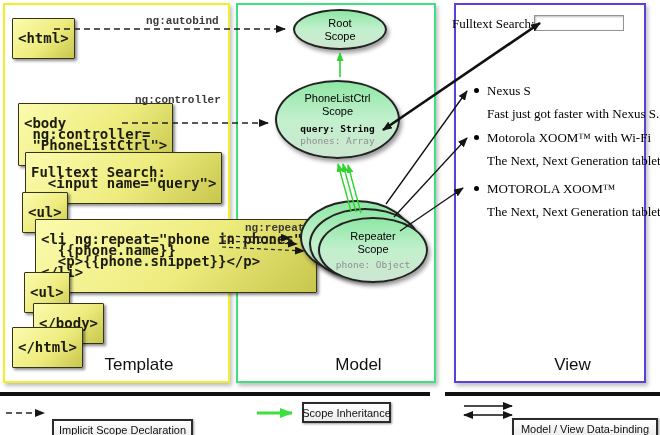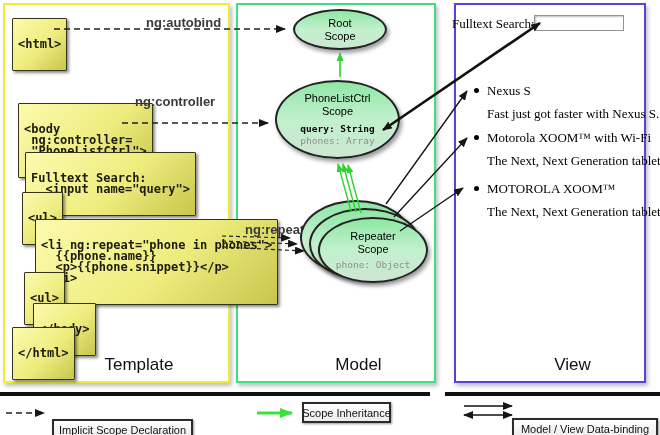--- a/index.html
+++ b/index.html
@@ -8,27 +8,27 @@
 
   .panel { position:absolute; top:3px; height:380px; background:#fff; border-width:2px; border-style:solid;
            box-shadow:2px 3px 4px rgba(0,0,0,0.25); }
   #panel-template { left:3px;   width:227px; border-color:#f0ee2e; }
   #panel-model    { left:236px; width:200px; border-color:#3fe080; }
   #panel-view     { left:454px; width:192px; border-color:#5743d9; }
   .panel-label { position:absolute; bottom:6px; left:0; width:100%; text-align:center;
                  font-size:17px; color:#111;padding-left:45px; }
 
   .codebox { position:absolute; font-family:"DejaVu Sans Mono", monospace; font-weight:bold;
-             font-size:12px; line-height:11px; color:#1c1c0e; white-space:pre;
-             padding:20px 5px; border:1.5px solid #34341a; border-radius:1px;
+             font-size:14px; line-height:11px; color:#1c1c0e; white-space:pre;
+             padding:14px 5px; border:1.5px solid #34341a; border-radius:1px;
              background:linear-gradient(135deg,#fbfbae 0%,#eeec7e 55%,#c7c64c 100%);
              box-shadow:2px 2px 3px rgba(0,0,0,0.45); }
 
-  .arrowlabel { position:absolute; font-family:Liberation Sans, sans-serif; font-weight:bold;
-                font-size:13px; color:#3a3a3a; white-space:pre; }
+  .arrowlabel { position:absolute; font-family:Liberation Mono, monospace; font-weight:bold;
+                font-size:11px; color:#3a3a3a; white-space:pre; }
 
   .ellipse { position:absolute; border:2px solid #222; border-radius:50%;
              background:linear-gradient(180deg,#8fe7a5 0%,#c2f0cd 50%,#cde6d0 100%);
              box-shadow:2px 3px 4px rgba(0,0,0,0.4);
              display:flex; flex-direction:column; align-items:center; justify-content:center; }
   .ellipse .etitle { font-size:11px; line-height:13px; color:#000; text-align:center; white-space:pre-line; }
   .ellipse .eprop  { font-family:"DejaVu Sans Mono", monospace; font-size:9.5px; line-height:12px; white-space:pre; }
   .eprop.bold { font-weight:bold; color:#0a0a0a; }
   .eprop.gray { color:#8f8f8f; }
 

